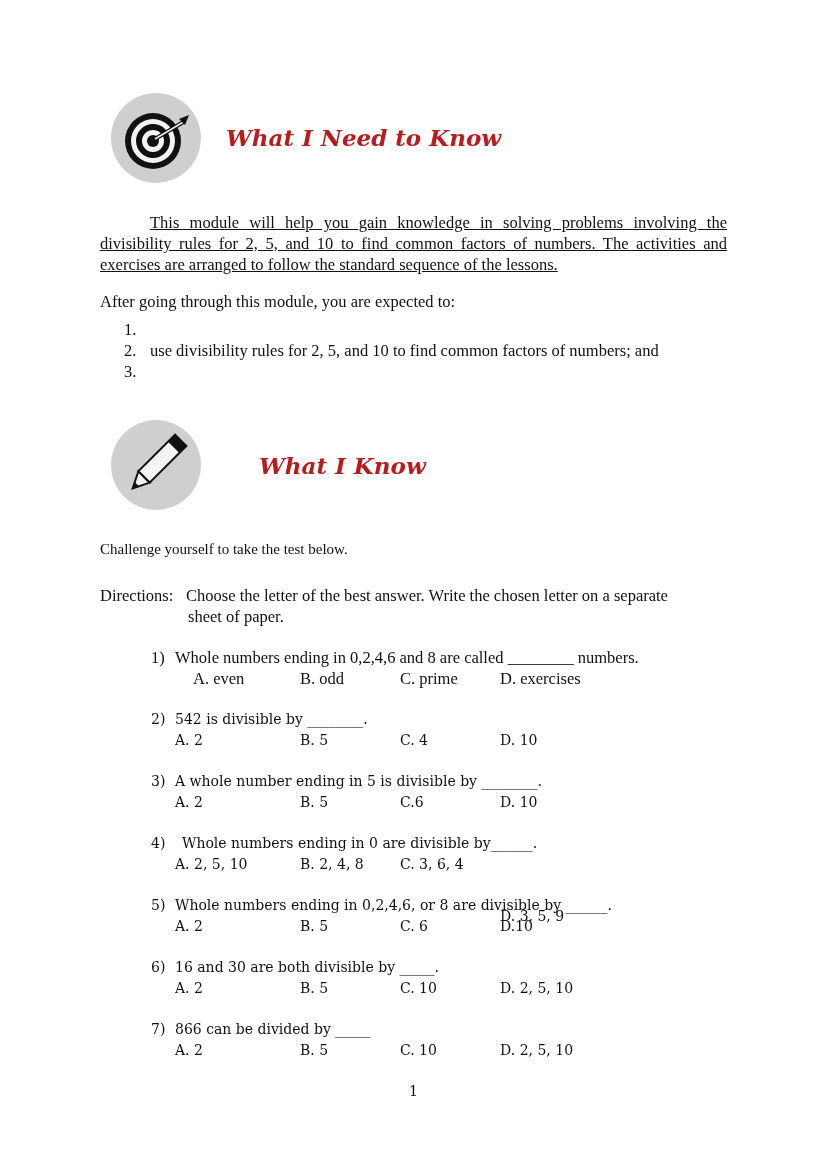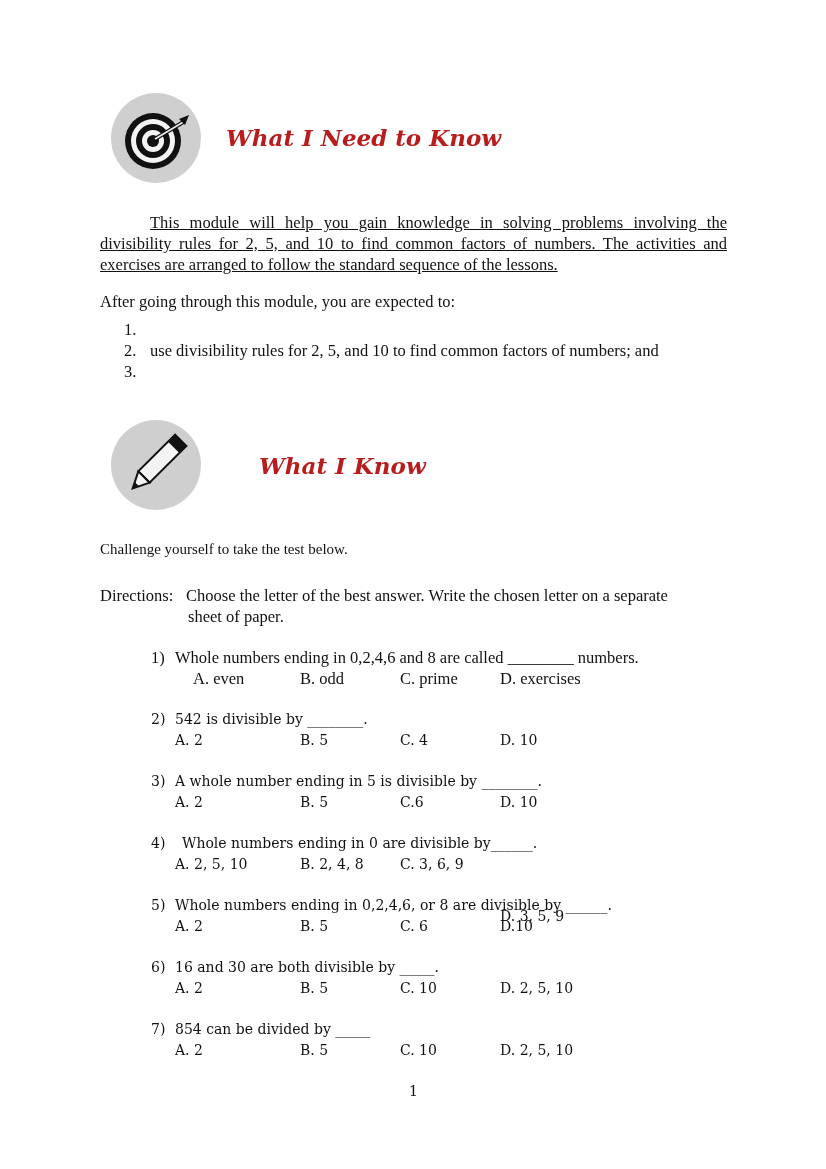--- a/index.html
+++ b/index.html
@@ -84,37 +84,37 @@
 <div class="abs q" style="left:175px;top:773px;">A whole number ending in 5 is divisible by ________.</div>
 <div class="opt" style="left:175px;top:794px;">A.  2</div>
 <div class="opt" style="left:300px;top:794px;">B. 5</div>
 <div class="opt" style="left:400px;top:794px;">C.6</div>
 <div class="opt" style="left:500px;top:794px;">D. 10</div>
 
 <div class="abs q" style="left:151px;top:835px;">4)</div>
 <div class="abs q" style="left:182px;top:835px;">Whole numbers ending in 0 are divisible by______.</div>
 <div class="opt" style="left:175px;top:856px;">A.  2, 5, 10</div>
 <div class="opt" style="left:300px;top:856px;">B. 2, 4, 8</div>
-<div class="opt" style="left:400px;top:856px;">C. 3, 6, 9</div>
+<div class="opt" style="left:400px;top:856px;">C. 3, 6, 4</div>
 <div class="opt" style="left:500px;top:908px;">D. 3, 5, 9</div>
 
 <div class="abs q" style="left:151px;top:897px;">5)</div>
 <div class="abs q" style="left:175px;top:897px;">Whole numbers ending in 0,2,4,6, or 8 are divisible by ______.</div>
 <div class="opt" style="left:175px;top:918px;">A.  2</div>
 <div class="opt" style="left:300px;top:918px;">B. 5</div>
 <div class="opt" style="left:400px;top:918px;">C. 6</div>
 <div class="opt" style="left:500px;top:918px;">D.10</div>
 
 <div class="abs q" style="left:151px;top:959px;">6)</div>
 <div class="abs q" style="left:175px;top:959px;">16 and 30 are both divisible by _____.</div>
 <div class="opt" style="left:175px;top:980px;">A.  2</div>
 <div class="opt" style="left:300px;top:980px;">B. 5</div>
 <div class="opt" style="left:400px;top:980px;">C. 10</div>
 <div class="opt" style="left:500px;top:980px;">D. 2, 5, 10</div>
 
 <div class="abs q" style="left:151px;top:1021px;">7)</div>
-<div class="abs q" style="left:175px;top:1021px;">854 can be divided by _____</div>
+<div class="abs q" style="left:175px;top:1021px;">866 can be divided by _____</div>
 <div class="opt" style="left:175px;top:1042px;">A.  2</div>
 <div class="opt" style="left:300px;top:1042px;">B. 5</div>
 <div class="opt" style="left:400px;top:1042px;">C. 10</div>
 <div class="opt" style="left:500px;top:1042px;">D. 2, 5, 10</div>
 
 <div class="abs q" style="left:409px;top:1083px;">1</div>
 
 </body></html>

